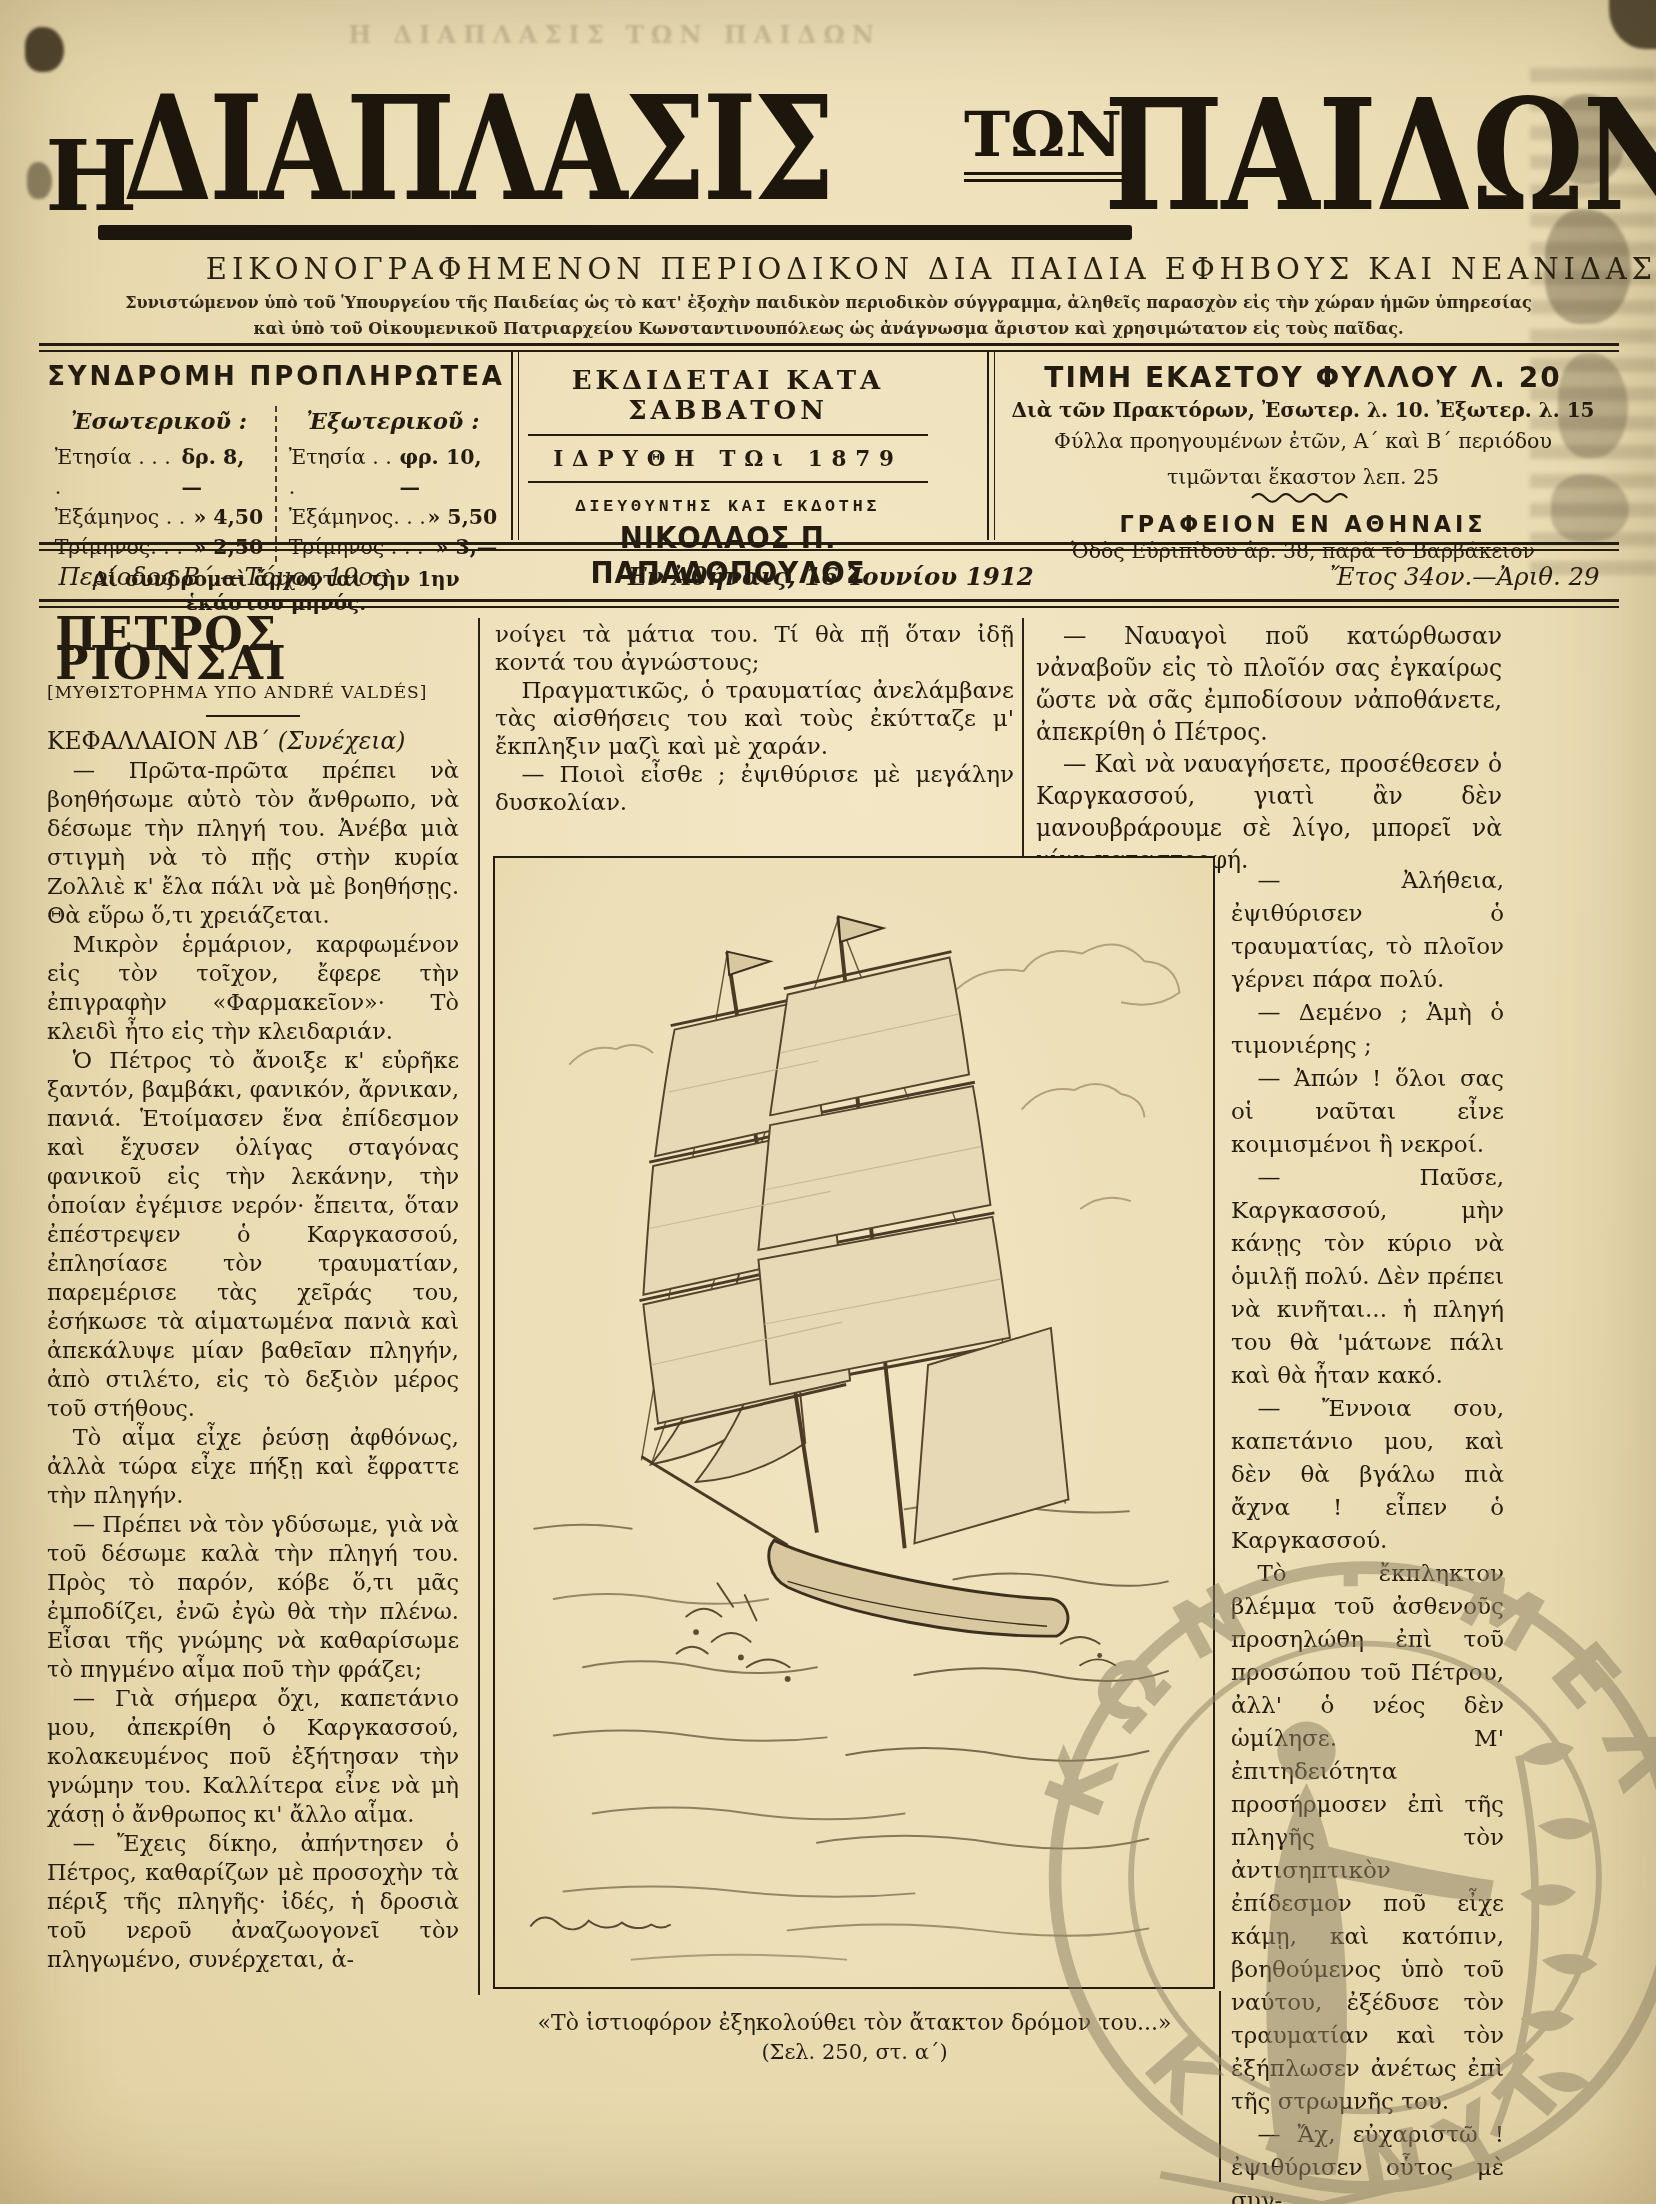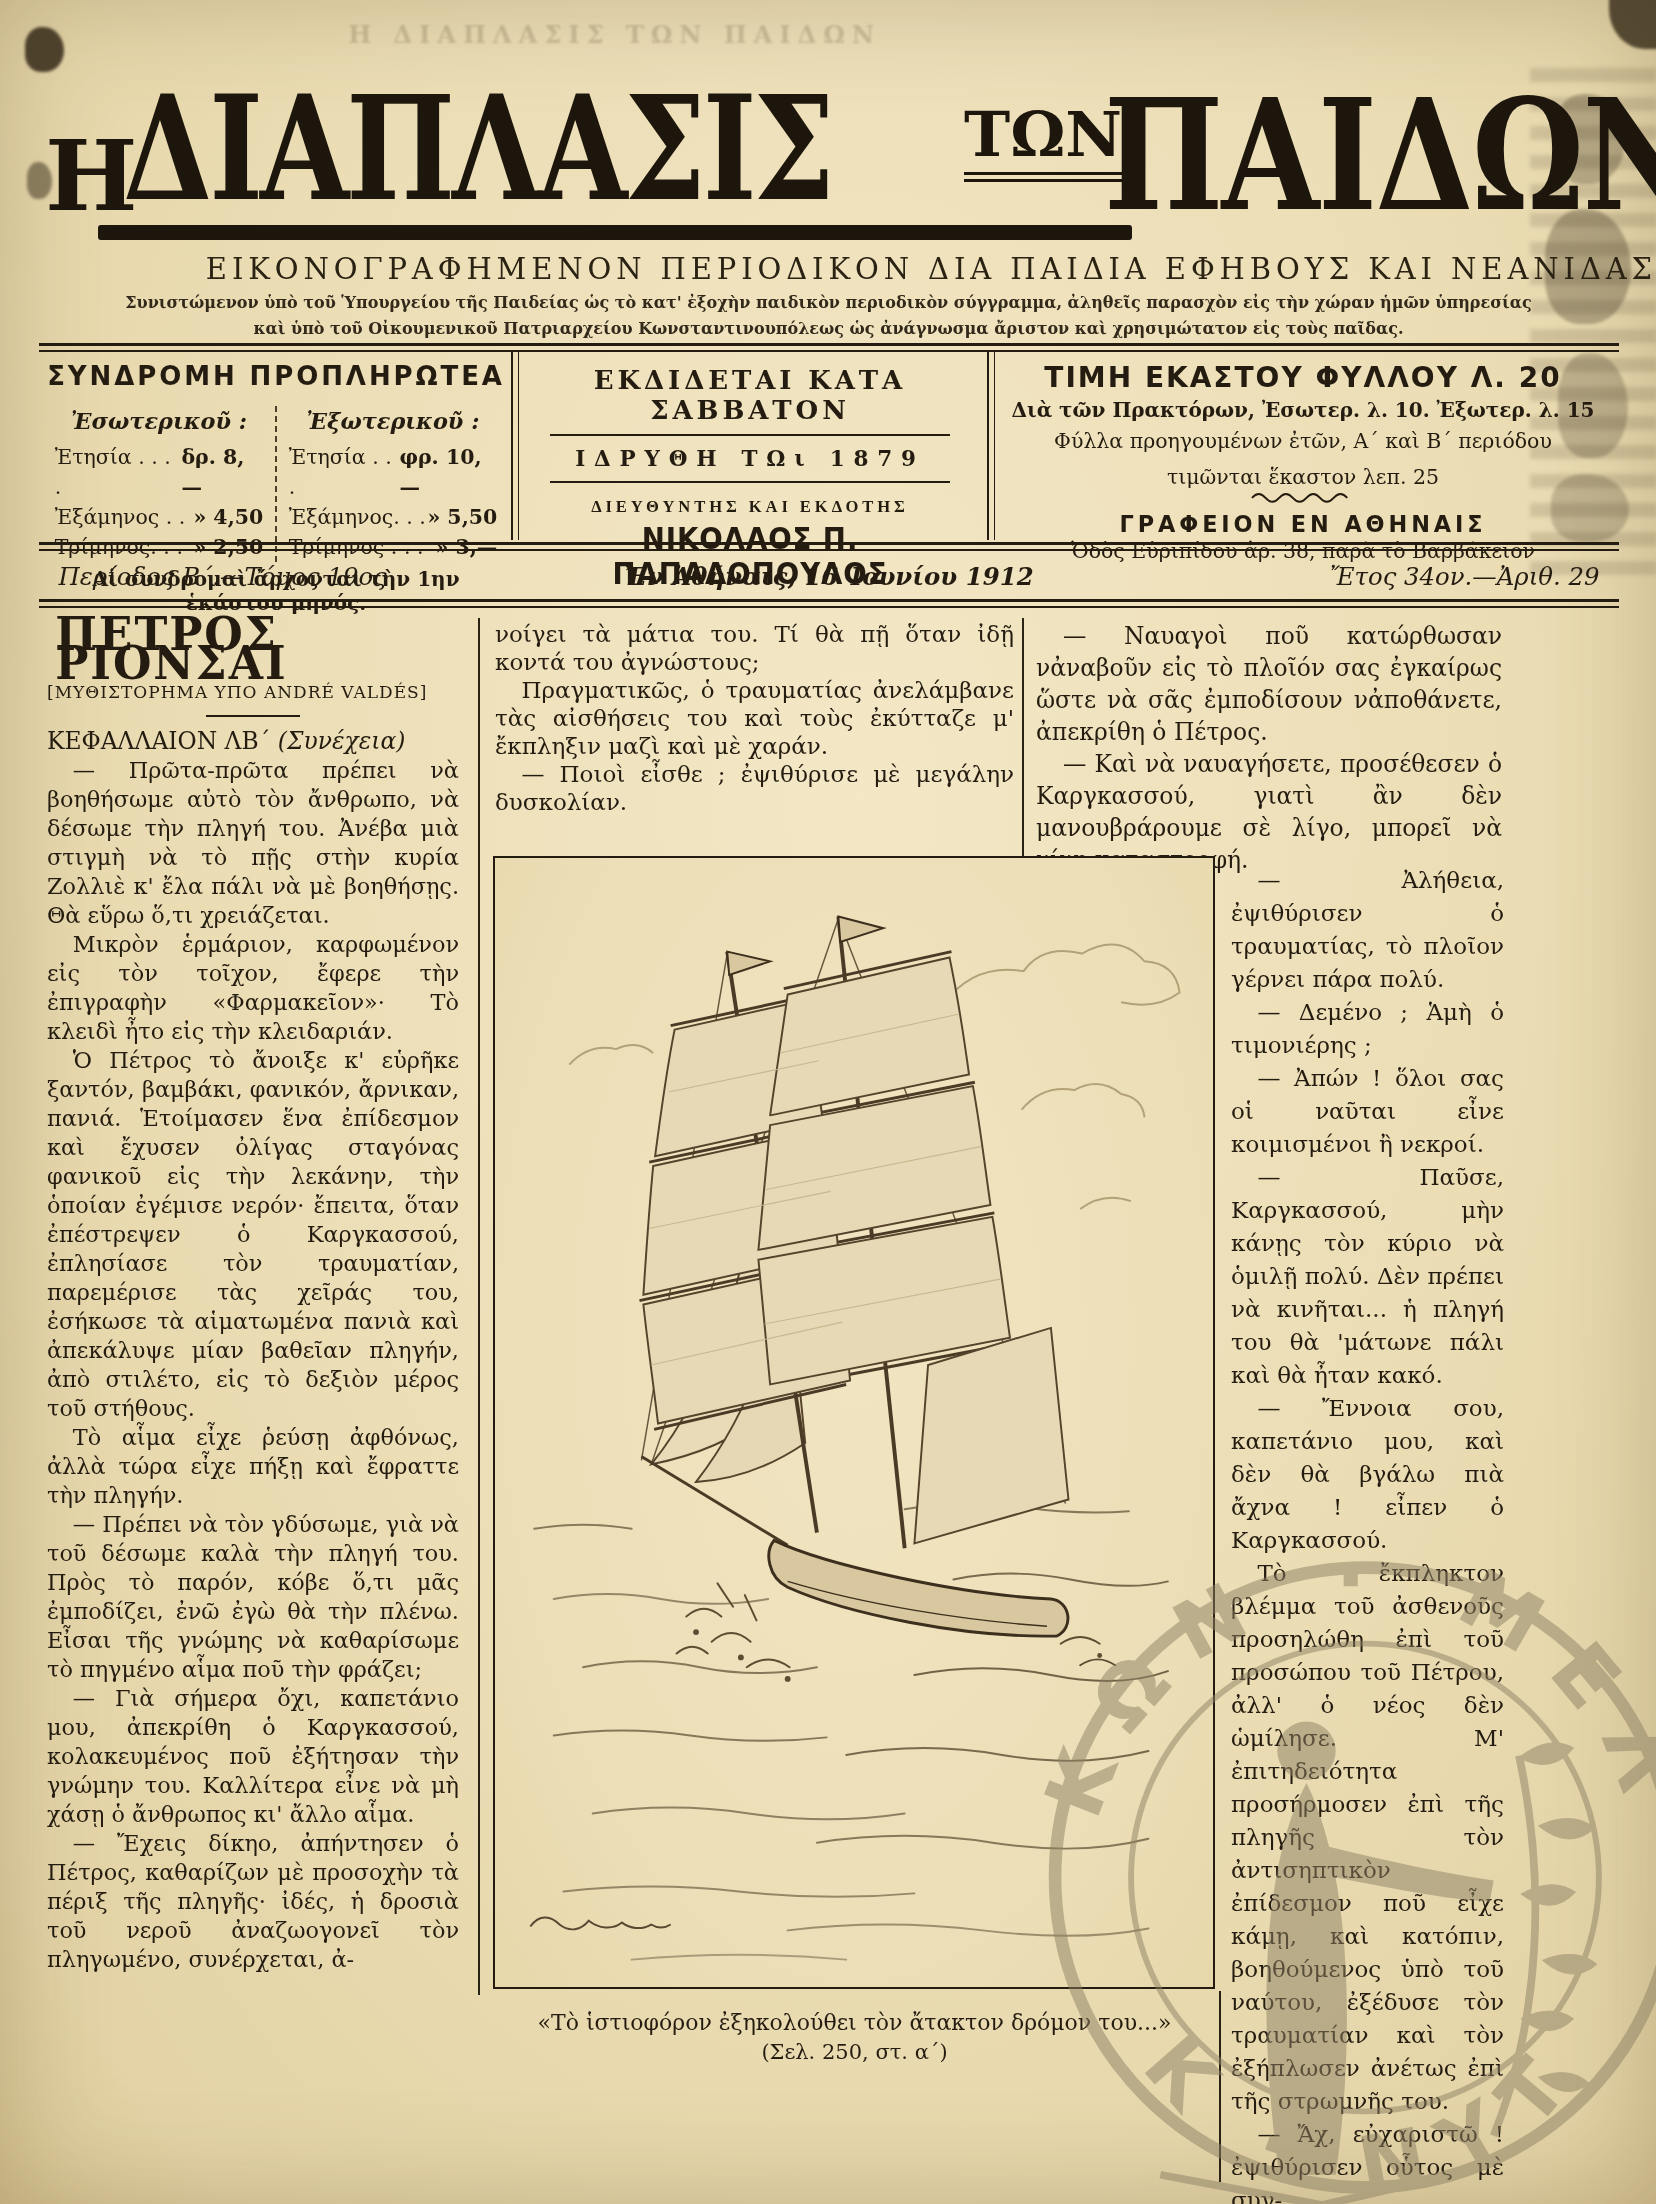--- a/index.html
+++ b/index.html
@@ -28,34 +28,34 @@
   .subtitle{top:252px;left:0;width:100%;text-align:right;font-size:29px;letter-spacing:4.9px;color:#2a2212;}
   .tag1{top:293px;}  .tag2{top:319px;}
   .tagline{left:0;width:100%;text-align:center;font-size:16px;font-weight:bold;color:#32291a;}
   
   .dblrule{left:39px;width:1580px;height:3.9px;border-top:3.9px solid #241c10;border-bottom:2px solid #241c10;}
   .vsep{width:4.9px;border-left:2px solid #241c10;border-right:1px solid #241c10;top:351px;height:189px;}
   .vrule{width:2px;background:#2a2214;}
   
   .hcell{top:351px;height:189px;}
   .cell-left{left:43px;width:466px;}
-  .cell-mid{left:517px;width:466px;text-align:center;}
+  .cell-mid{left:495px;width:466px;text-align:center;}
   .cell-right{left:995px;width:616px;text-align:center;}
   .box-title{font-family:"DejaVu Sans", sans-serif;font-weight:bold;font-size:26px;letter-spacing:2.9px;text-align:center;margin-top:9.8px;}
   .subcols{display:flex;margin-top:15px;}
   .subcol{flex:1;padding:0 11.7px;}
   .subcol.first{border-right:2px dashed #4c3f28;}
   .subhead{font-style:italic;font-weight:bold;font-size:22.4px;text-align:center;margin:2px 0 7.8px;}
   .srow{display:flex;justify-content:space-between;font-size:20.5px;line-height:30px;}
   .srow .val{font-weight:bold;}
   .subnote{text-align:center;font-size:20px;font-weight:bold;margin-top:5.9px;}
   .issued{font-weight:bold;font-size:26px;letter-spacing:3.9px;margin-top:13.7px;}
   .midline{width:86%;margin:9.8px auto 0;border-top:2px solid #241c10;}
   .founded{font-weight:bold;font-size:21.5px;letter-spacing:8.8px;margin-top:9.8px;}
-  .role{font-family:Liberation Serif, serif;font-weight:bold;font-size:16.6px;letter-spacing:3.9px;margin-top:13.7px;}
+  .role{font-family:Liberation Mono, monospace;font-weight:bold;font-size:16.6px;letter-spacing:3.9px;margin-top:13.7px;}
   .publisher{font-family:"DejaVu Sans", sans-serif;font-weight:bold;font-size:30px;letter-spacing:1px;
     transform:scaleX(.92);transform-origin:center;margin-top:3.9px;}
   .price{font-family:"DejaVu Sans", sans-serif;font-weight:bold;font-size:28px;letter-spacing:2px;margin-top:9.8px;}
   .agents{font-size:20px;font-weight:bold;margin-top:3.9px;}
   .backs1{font-size:20.5px;margin-top:7.8px;}
   .backs2{font-size:20.5px;margin-top:12px;}
   .office{font-family:"DejaVu Sans", sans-serif;font-weight:bold;font-size:22.4px;letter-spacing:3.9px;margin-top:7.8px;}
   .address{font-size:20.5px;margin-top:2px;}
   .wavy{display:block;margin:2px auto 0;}
   

